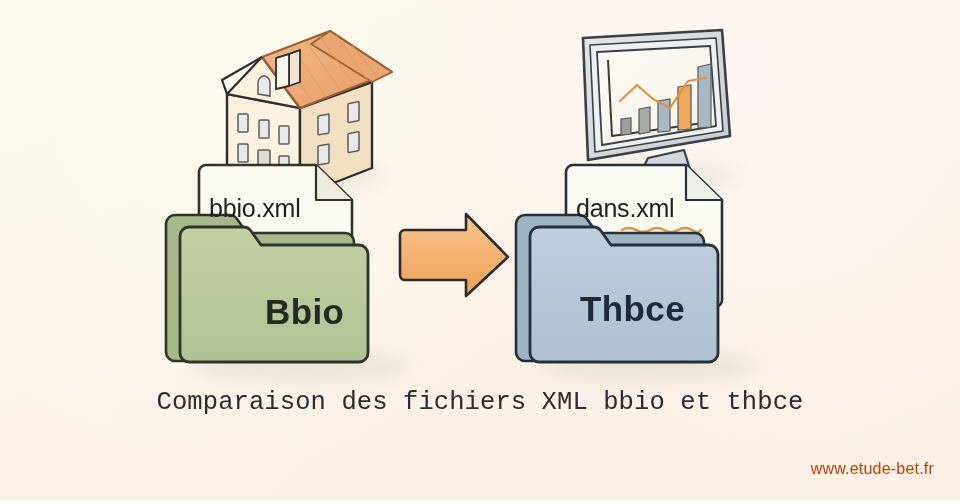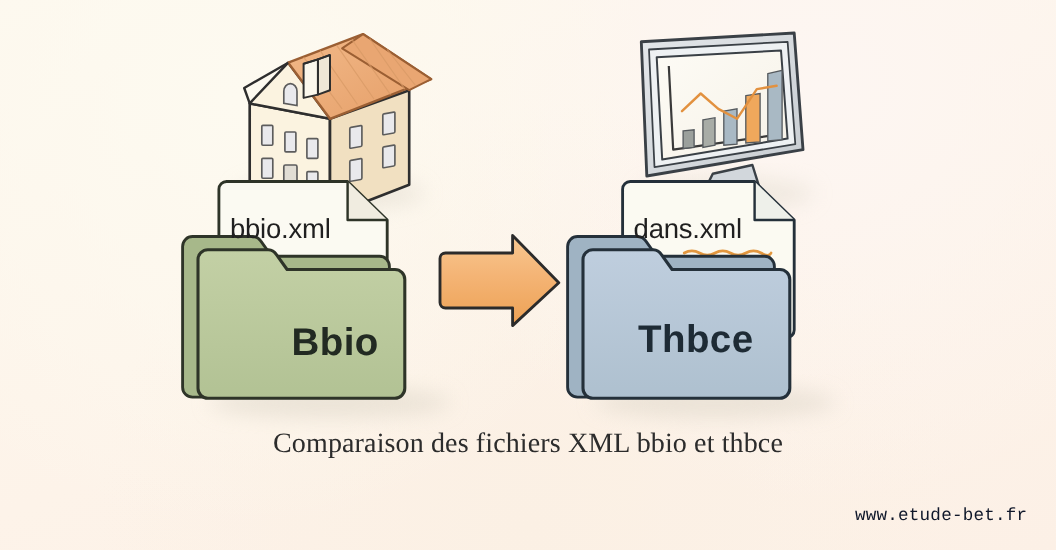--- a/index.html
+++ b/index.html
@@ -40,40 +40,40 @@
     height: 504px;
   }
 
   
   .caption {
     position: absolute;
     left: 0;
     width: 960px;
     text-align: center;
     color: #2c2c2c;
-    font-family: Liberation Serif, serif;
+    font-family: Liberation Mono, monospace;
     font-weight: 400;
     letter-spacing: .1px;
     white-space: nowrap;
   }
   #caption-line-1 {
     top: 388px;
     font-size: 25.5px;
   }
   #caption-line-2 {
     top: 426px;
     font-size: 25.5px;
   }
   #watermark {
     position: absolute;
     right: 26px;
     top: 460px;
     font-size: 16px;
-    color: #0f172a;
-    font-family: Liberation Mono, monospace;
+    color: #c2410c;
+    font-family: Liberation Sans, sans-serif;
     letter-spacing: .2px;
   }
 
   
   .folder-label {
     position: absolute;
     font-family: "Liberation Sans", sans-serif;
     font-weight: 700;
     font-size: 35px;
     color: #23302c;

